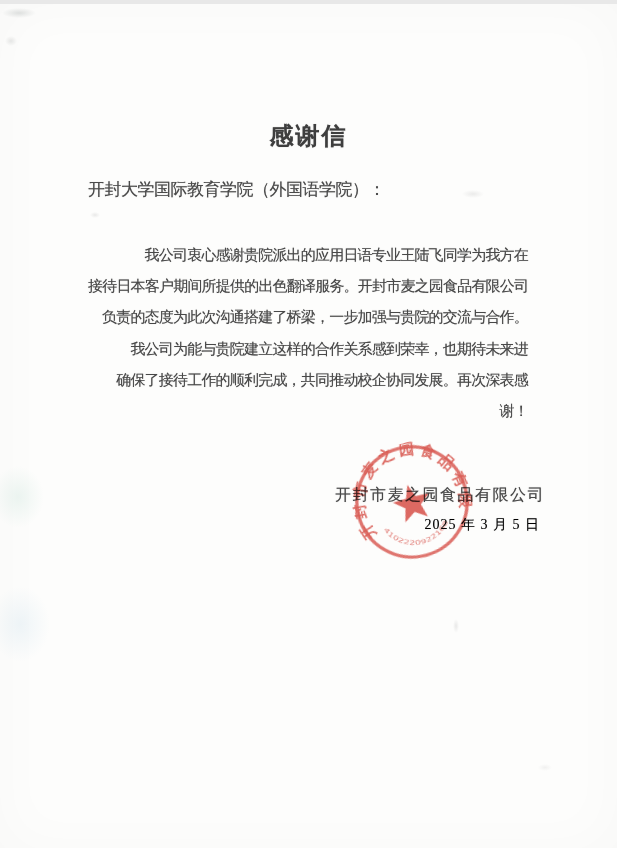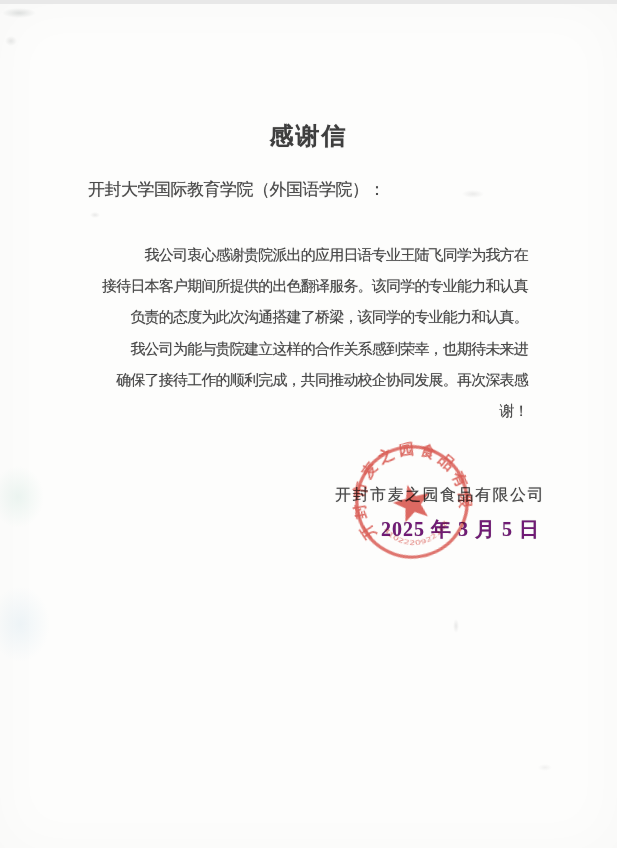--- a/index.html
+++ b/index.html
@@ -37,23 +37,23 @@
   .body-line.indent{padding-left:30px;}
   .signature-company{
     position:absolute;top:481px;right:72px;
     font-size:16px;letter-spacing:1.5px;
     color:#474747;
     text-shadow:0 0 0.8px rgba(90,90,90,0.6);
     z-index:1;
   }
   .signature-date{
     position:absolute;top:512px;right:77px;
-    font-size:20px;letter-spacing:1px;
-    font-weight:700;
-    color:#701a75;
+    font-size:14px;letter-spacing:1px;
+    font-weight:400;
+    color:#000000;
     text-shadow:0 0 0.7px rgba(90,90,90,0.55);
     z-index:1;
   }
   .seal{
     position:absolute;left:353px;top:439px;
     width:118px;height:118px;
     transform:rotate(-15deg);
     mix-blend-mode:multiply;
     opacity:0.88;
     filter:blur(0.4px);
@@ -83,22 +83,22 @@
 <body>
 
 <div class="page">
 
   <h1 class="title">感谢信</h1>
 
   <div class="salutation">开封大学国际教育学院（外国语学院）：</div>
 
   <div class="body-block">
     <div class="body-line indent">我公司衷心感谢贵院派出的应用日语专业王陆飞同学为我方在</div>
-    <div class="body-line">接待日本客户期间所提供的出色翻译服务。该同学的专业能力和认真</div>
-    <div class="body-line">负责的态度为此次沟通搭建了桥梁，该同学的专业能力和认真。</div>
+    <div class="body-line">接待日本客户期间所提供的出色翻译服务。开封市麦之园食品有限公司</div>
+    <div class="body-line">负责的态度为此次沟通搭建了桥梁，一步加强与贵院的交流与合作。</div>
     <div class="body-line indent">我公司为能与贵院建立这样的合作关系感到荣幸，也期待未来进</div>
     <div class="body-line">确保了接待工作的顺利完成，共同推动校企协同发展。再次深表感</div>
     <div class="body-line">谢！</div>
   </div>
 
   <div class="signature-company">开封市麦之园食品有限公司</div>
   <div class="signature-date">2025 年 3 月 5 日</div>
 
   <div class="seal">
     <svg viewBox="0 0 120 120" xmlns="http://www.w3.org/2000/svg">

